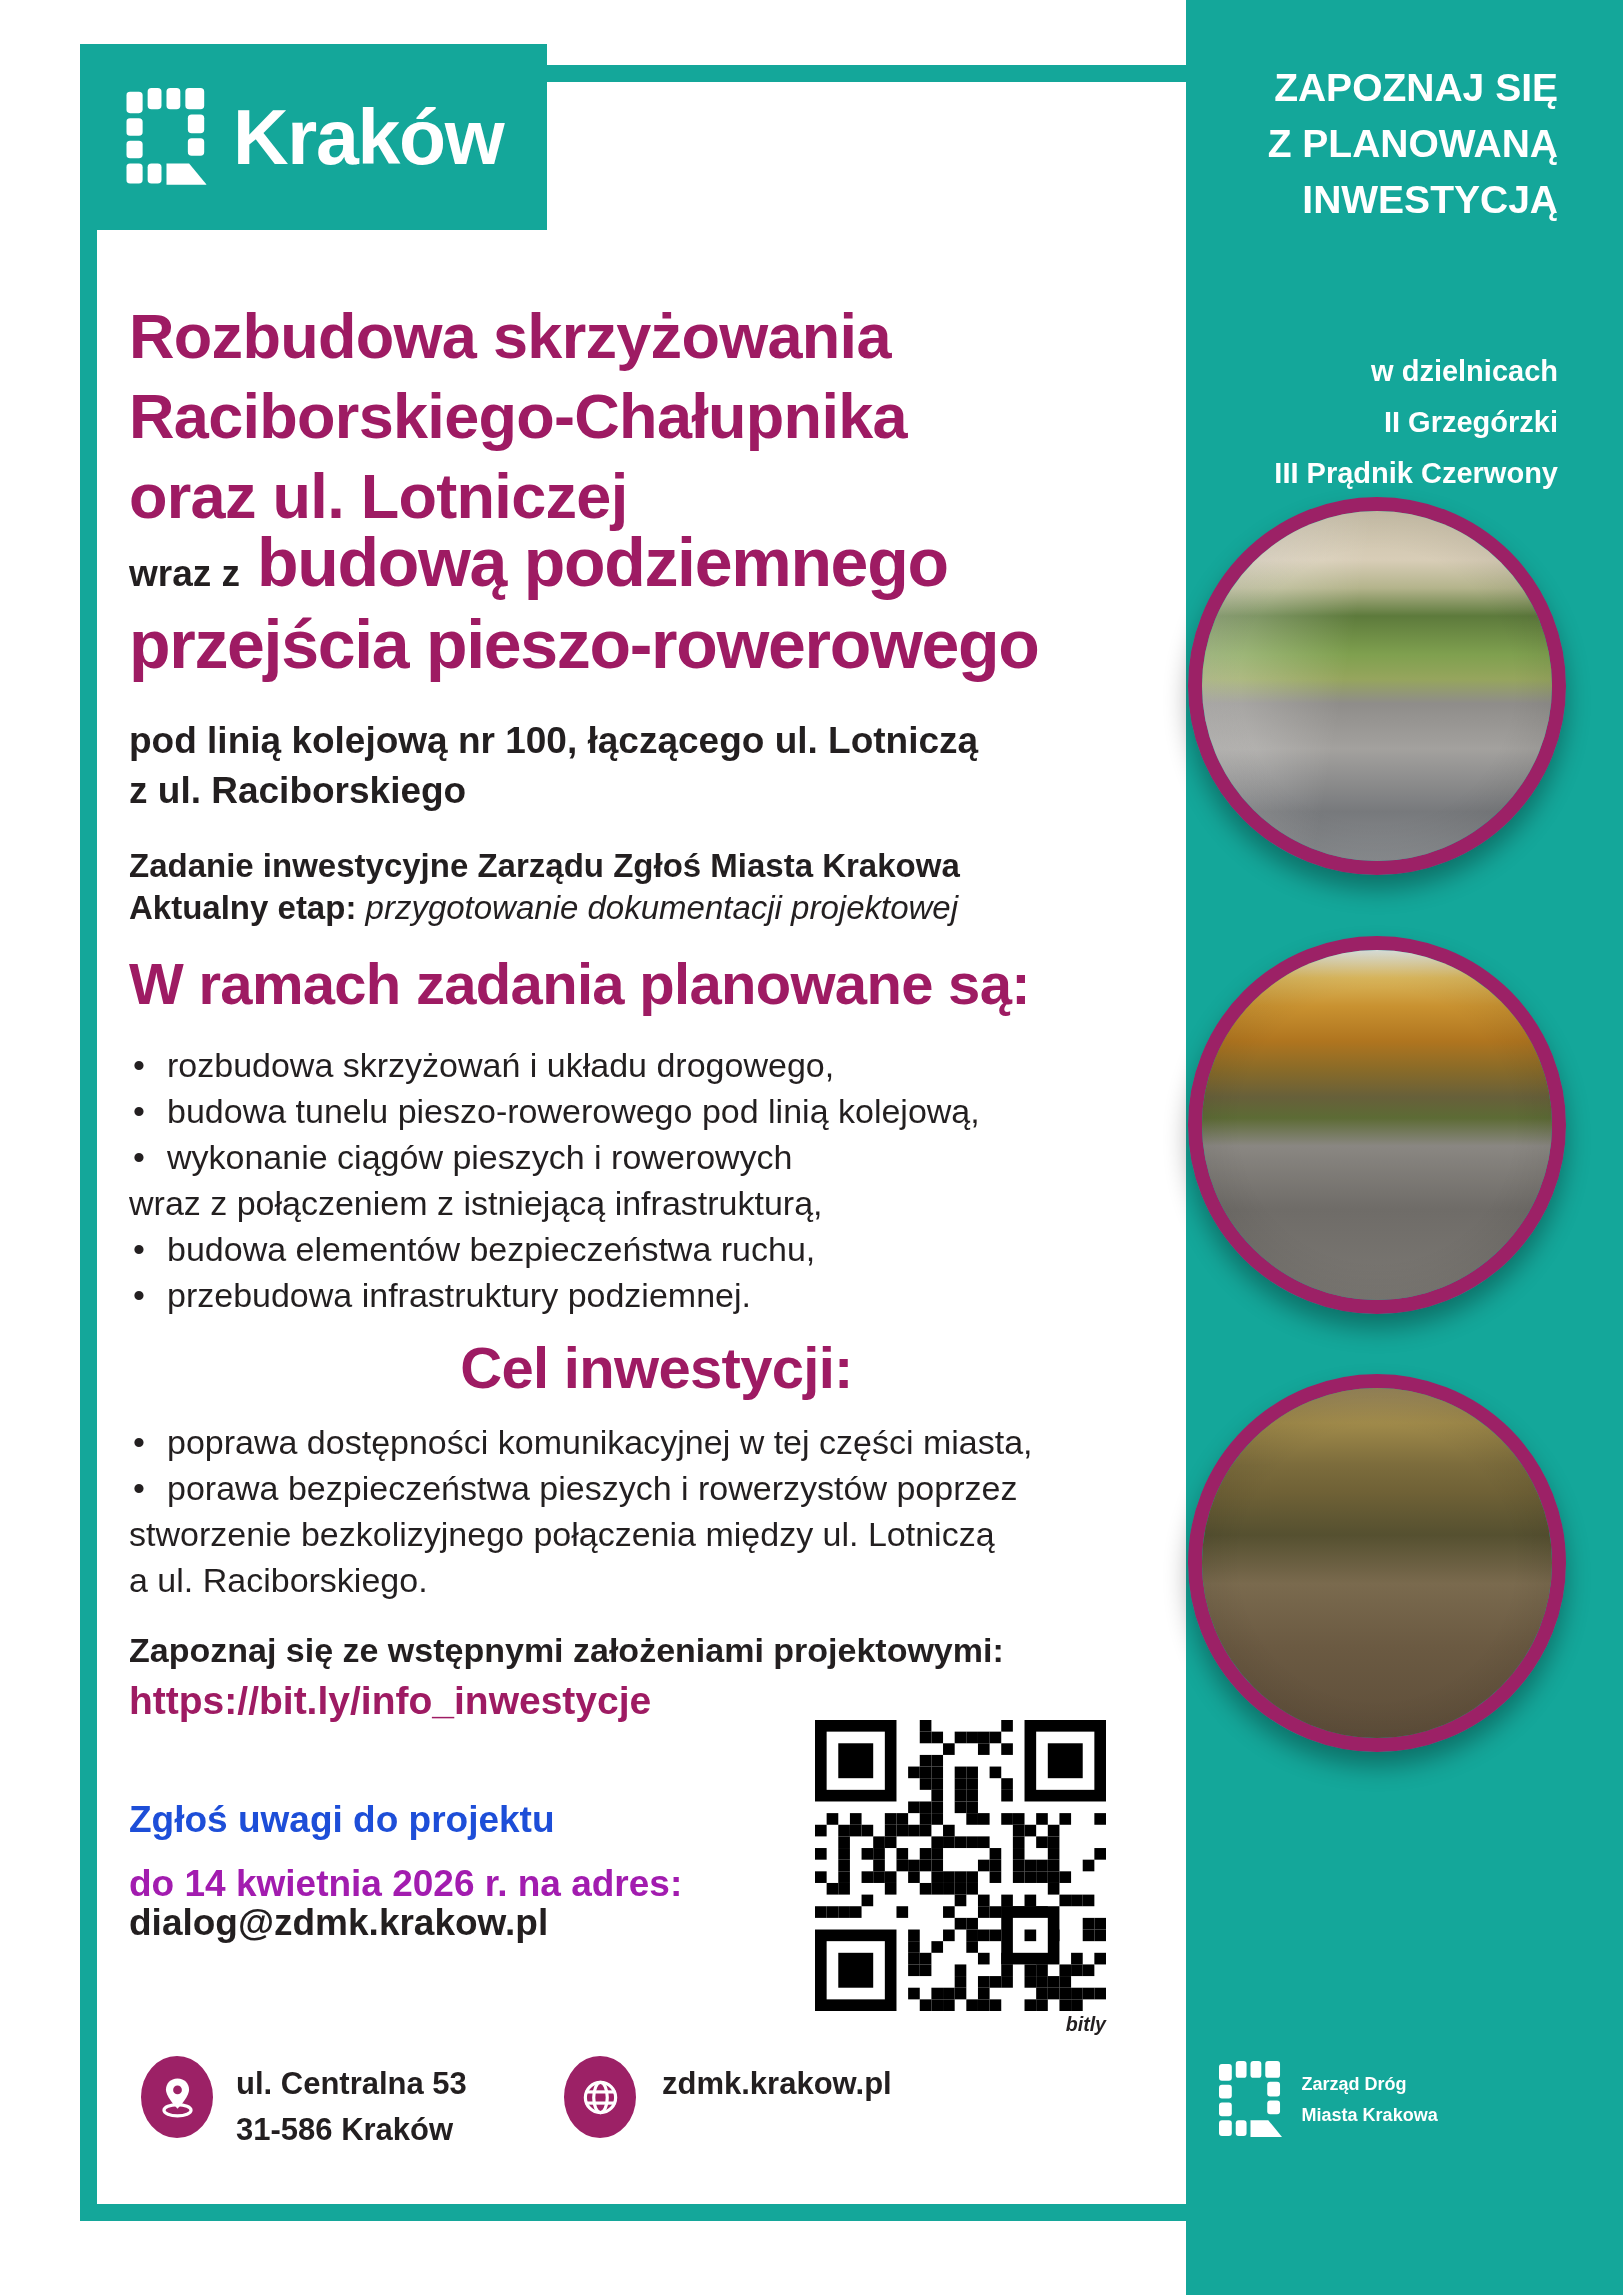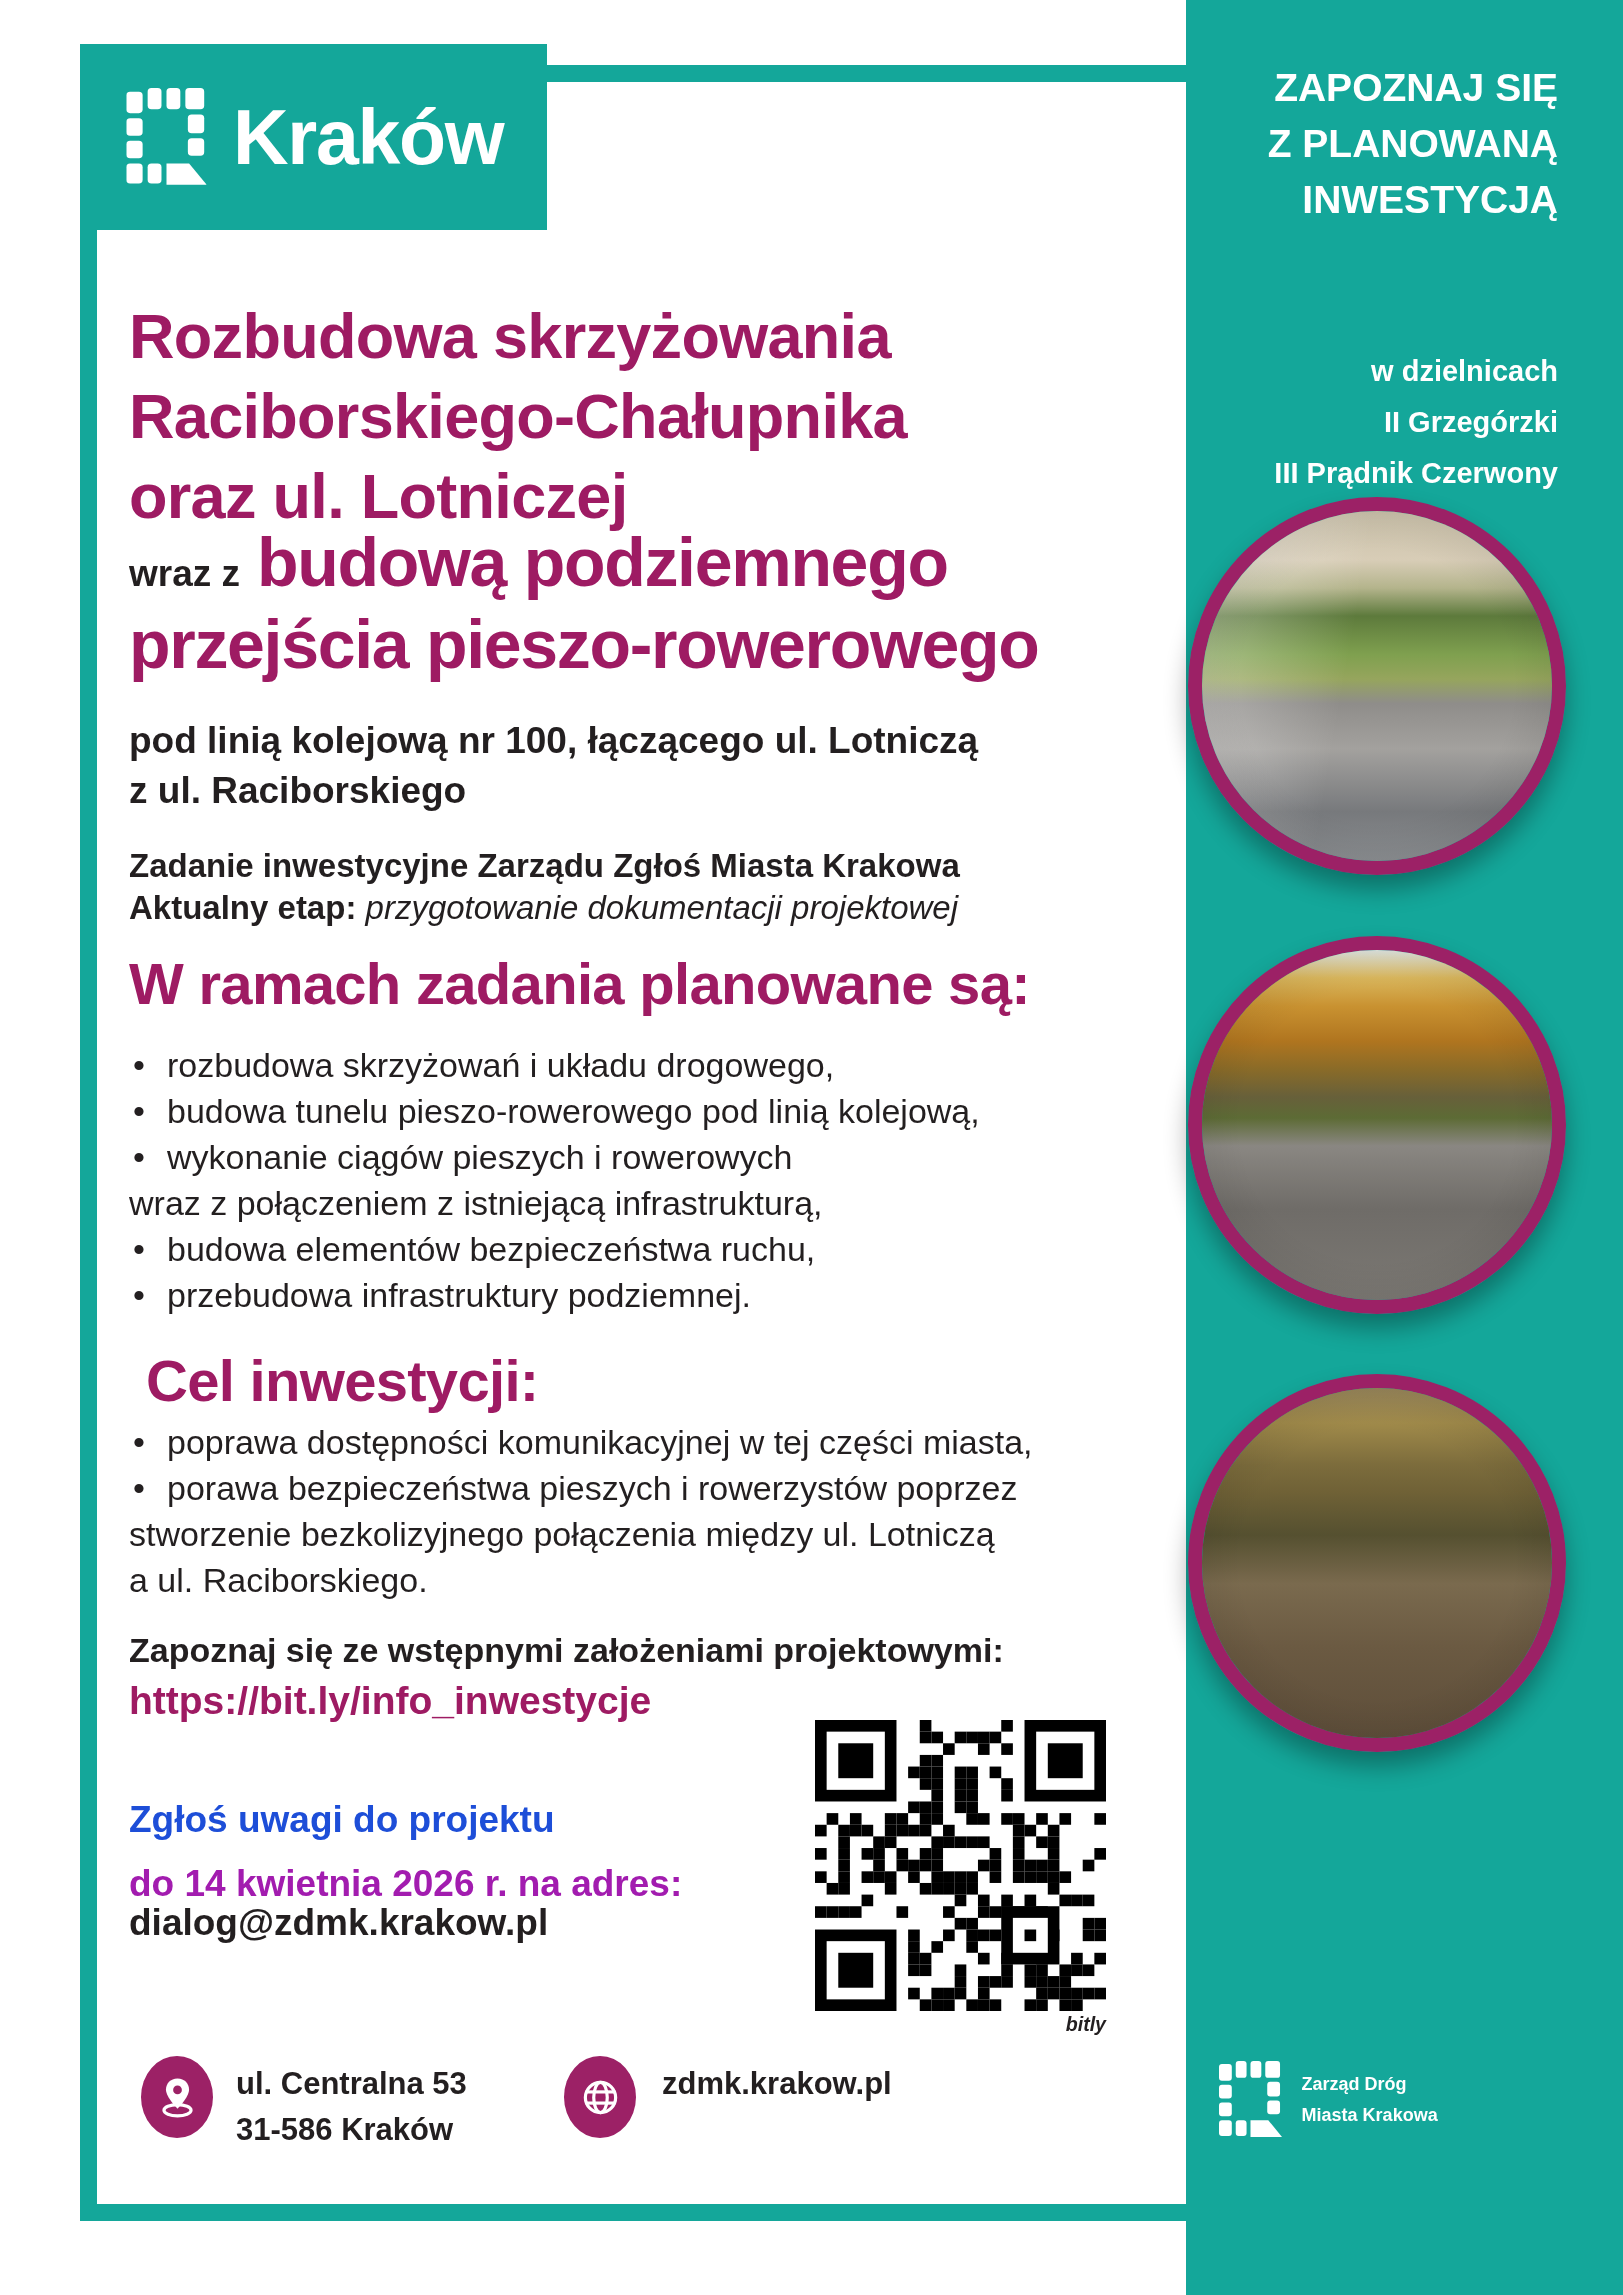--- a/index.html
+++ b/index.html
@@ -156,21 +156,21 @@
   <h2 class="abs section-heading scope-heading" style="margin:0;">W ramach zadania planowane są:</h2>
   <div class="abs list scope-list">
     <div class="row bullet">rozbudowa skrzyżowań i układu drogowego,</div>
     <div class="row bullet">budowa tunelu pieszo-rowerowego pod linią kolejową,</div>
     <div class="row bullet">wykonanie ciągów pieszych i rowerowych</div>
     <div class="row cont">wraz z połączeniem z istniejącą infrastrukturą,</div>
     <div class="row bullet">budowa elementów bezpieczeństwa ruchu,</div>
     <div class="row bullet">przebudowa infrastruktury podziemnej.</div>
   </div>
 
-  <h2 class="abs section-heading goals-heading" style="margin:17px;">Cel inwestycji:</h2>
+  <h2 class="abs section-heading goals-heading" style="margin:4px;text-align:center;">Cel inwestycji:</h2>
   <div class="abs list goals-list">
     <div class="row bullet">poprawa dostępności komunikacyjnej w tej części miasta,</div>
     <div class="row bullet">porawa bezpieczeństwa pieszych i rowerzystów poprzez</div>
     <div class="row cont">stworzenie bezkolizyjnego połączenia między ul. Lotniczą</div>
     <div class="row cont">a ul. Raciborskiego.</div>
   </div>
 
   <div class="abs cta-heading">Zapoznaj się ze wstępnymi założeniami projektowymi:</div>
   <a class="abs cta-link" href="#">https://bit.ly/info_inwestycje</a>
 

